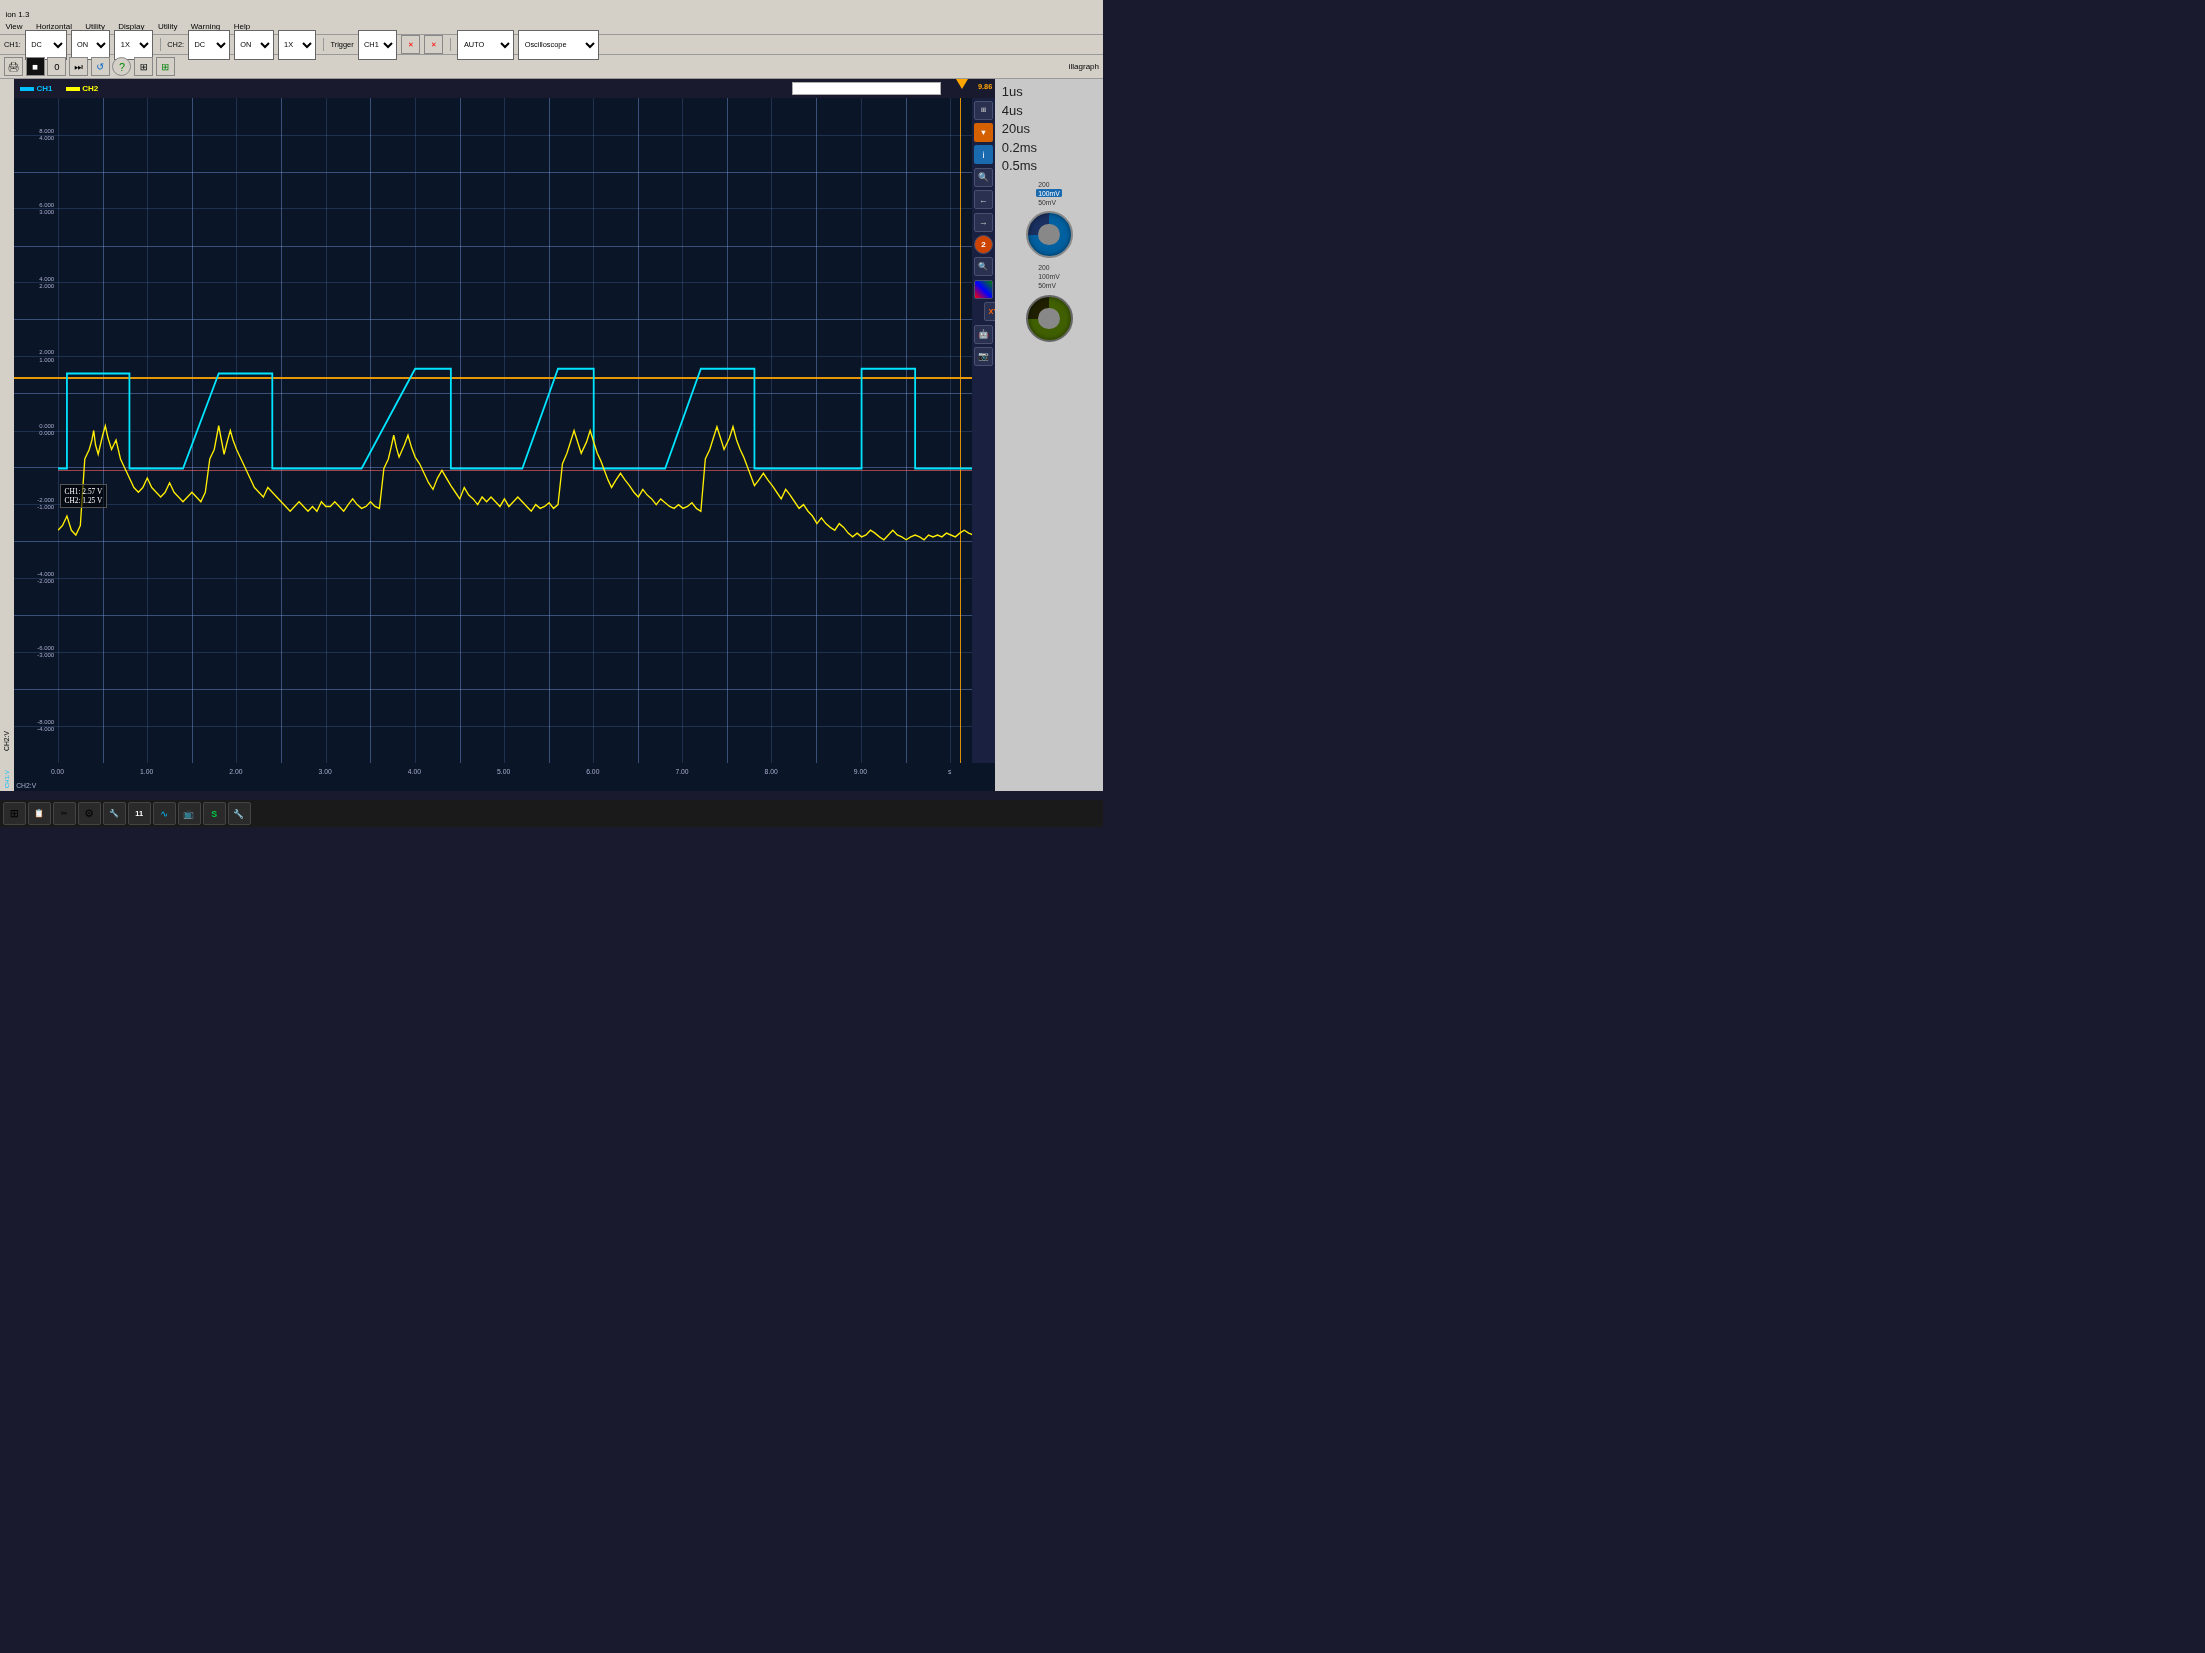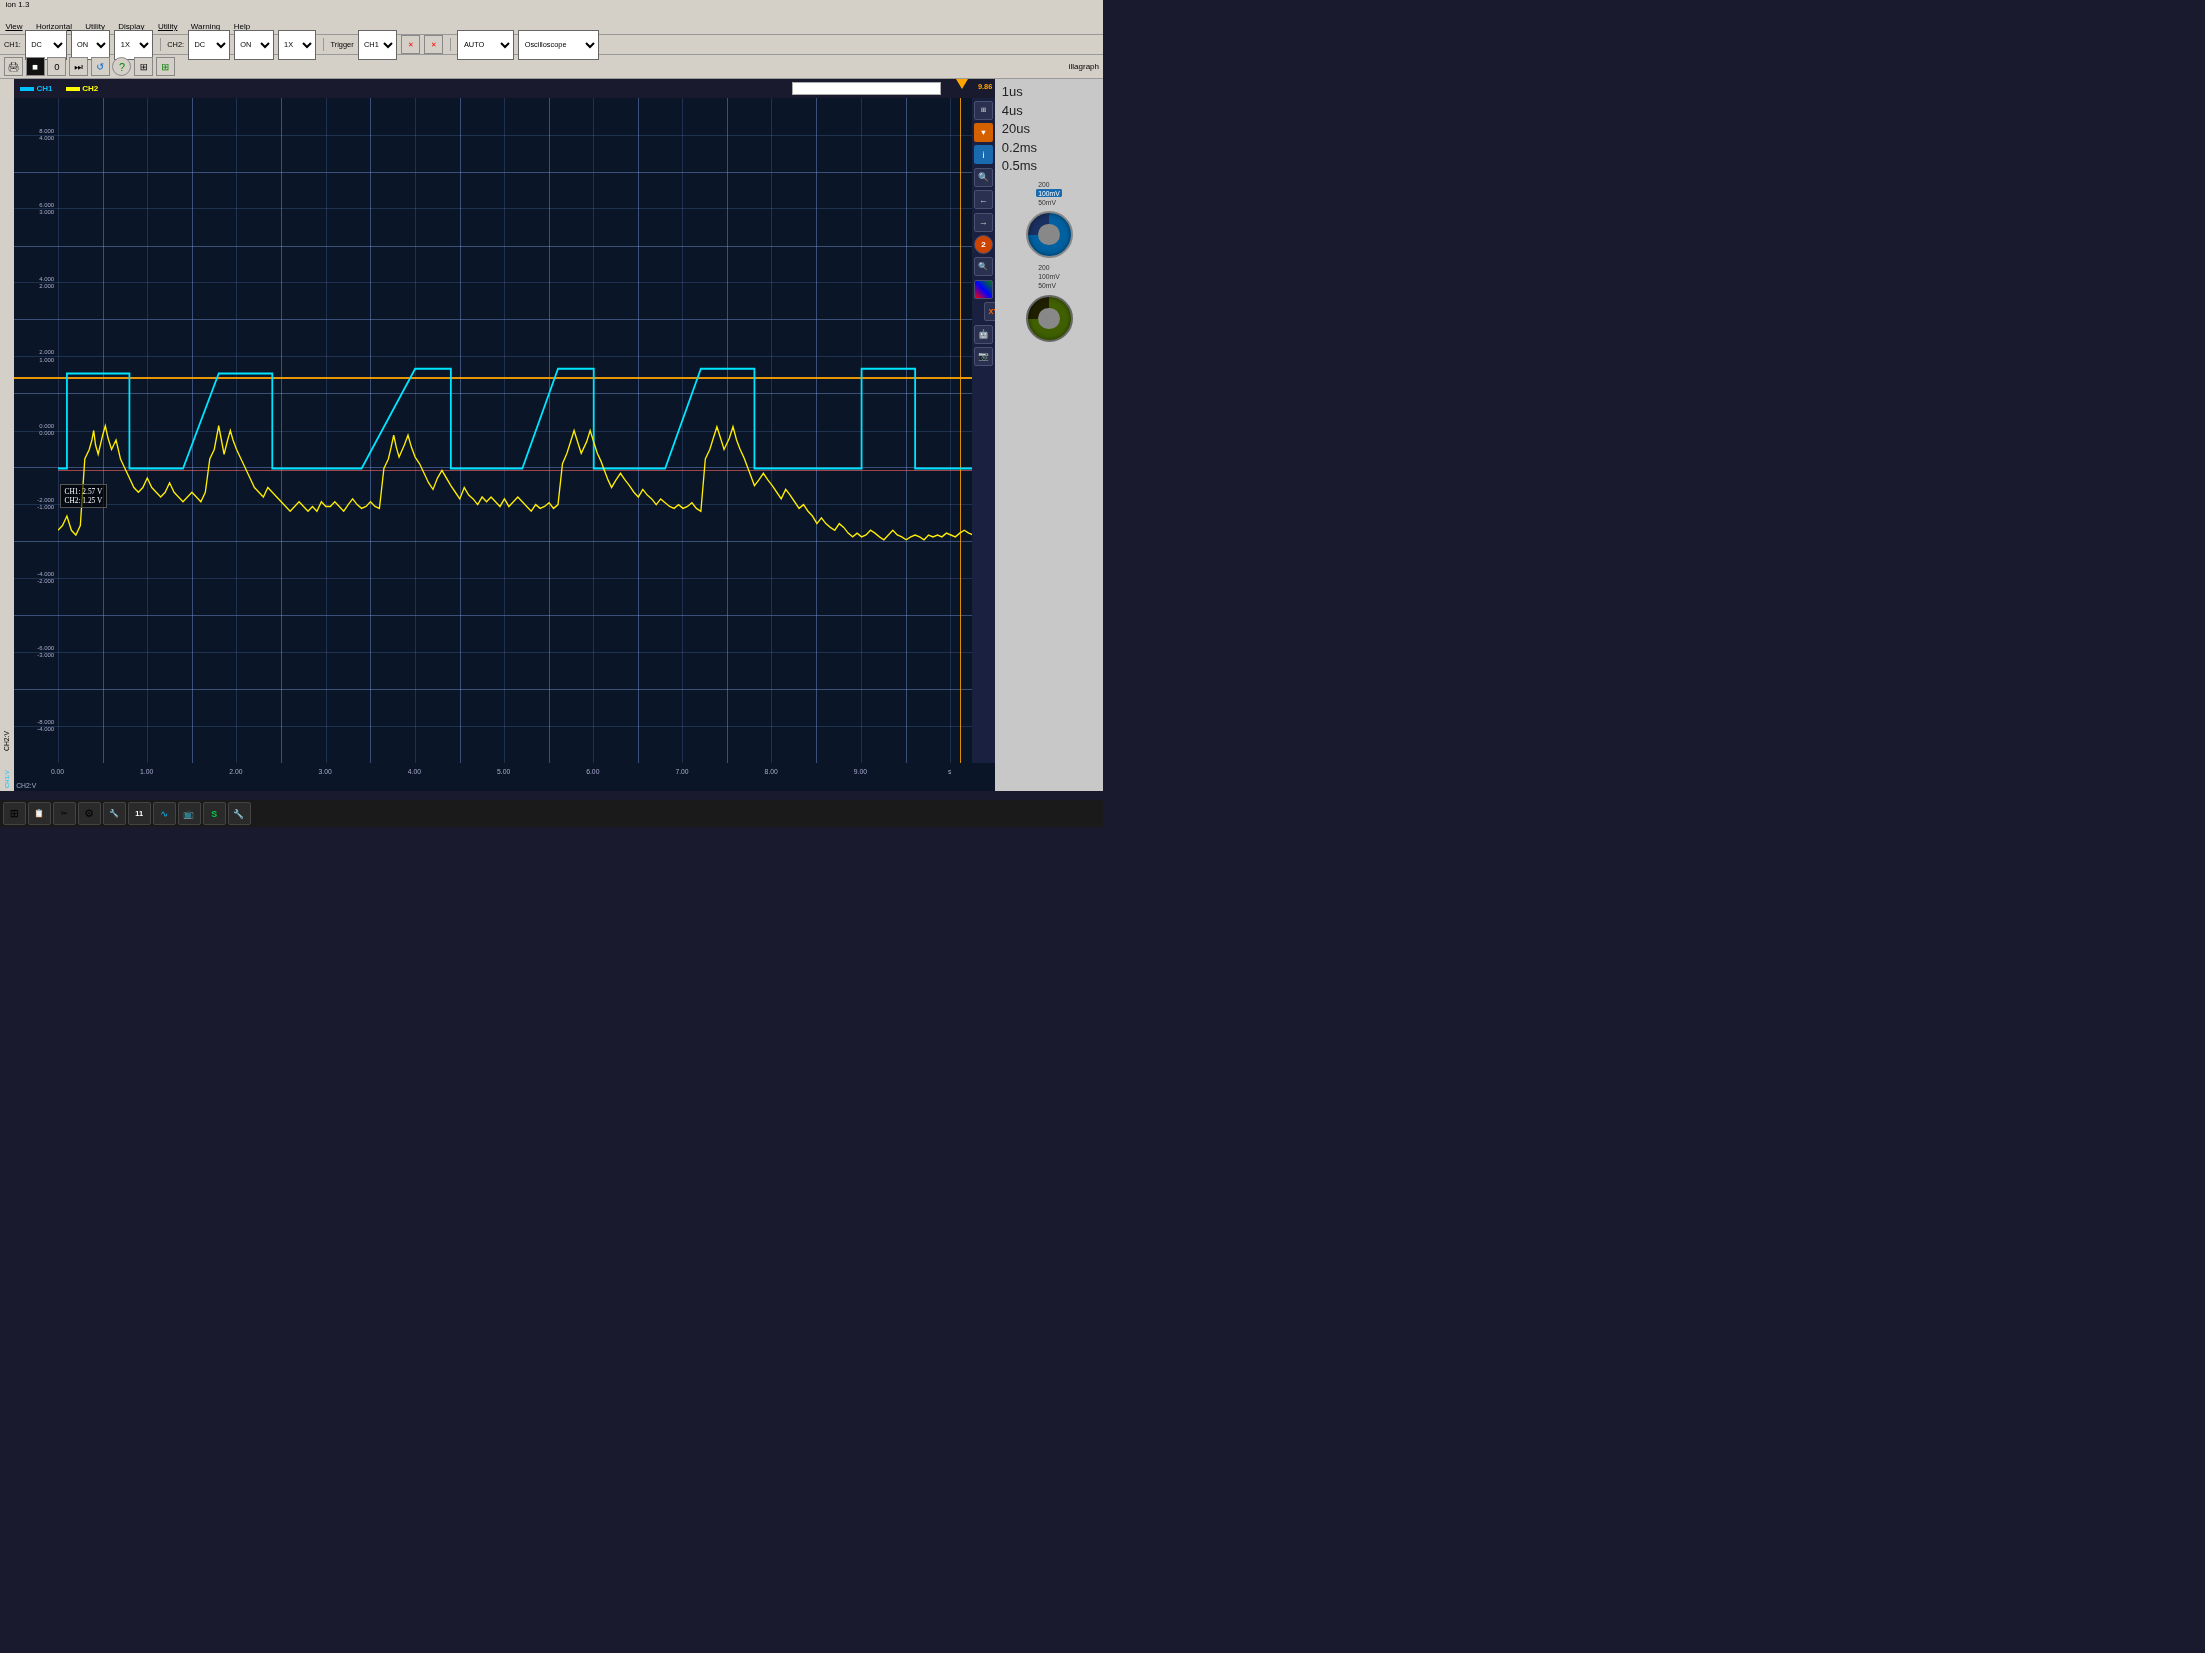--- a/index.html
+++ b/index.html
@@ -10,41 +10,40 @@
       font-family: Arial, sans-serif;
       overflow: hidden;
       position: relative;
     }
 
     
     #title-bar {
       background: #d4d0c8;
       height: 19px;
       display: flex;
-      align-items: flex-start;
+      align-items: flex-end;
       padding: 0 5.4px;
       font-size: 8px;
       color: #000;
     }
 
     
     #menu-bar {
       background: #d4d0c8;
       height: 16px;
       display: flex;
       align-items: center;
       padding: 0 2.7px;
       font-size: 8px;
       gap: 8px;
       border-bottom: 0.7px solid #999;
     }
     .menu-item {
       cursor: pointer;
       padding: 1.4px 2.7px;
-      text-decoration: underline;
     }
 
     
     #toolbar1 {
       background: #d4d0c8;
       height: 20px;
       display: flex;
       align-items: center;
       padding: 0 4px;
       gap: 4px;

